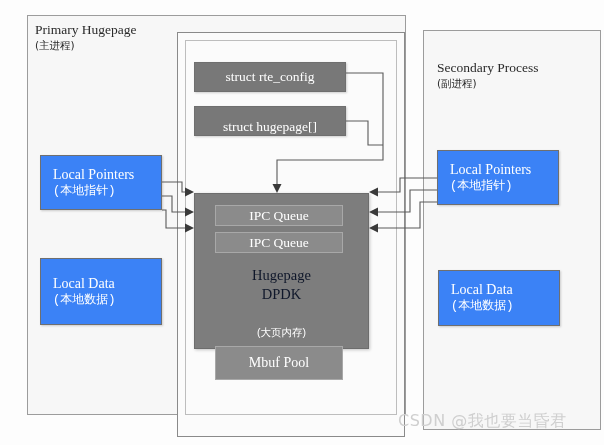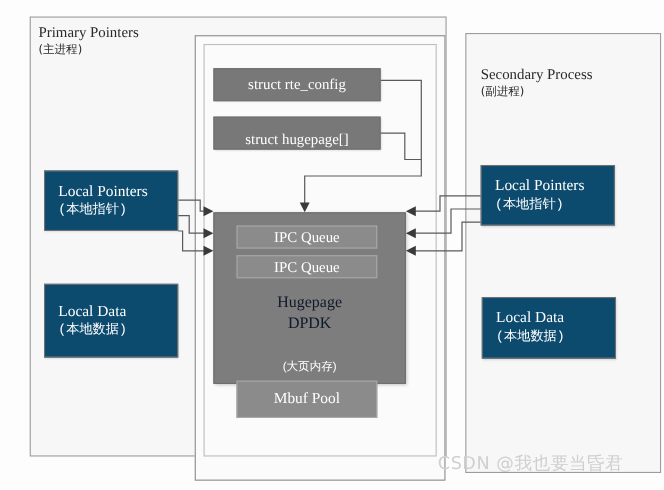--- a/index.html
+++ b/index.html
@@ -80,21 +80,21 @@
     background: #787878;
   }
   #struct-hugepage-block {
     left: 194px; top: 106px; width: 152px; height: 30px;
     align-items: center; justify-content: flex-end;
     background: #787878;
   }
   #struct-rte-config-block .en, #struct-hugepage-block .en { font-size: 13.5px; }
 
   
-  .local-block { padding-left: 12px; align-items: flex-start; background: #0c4a6e; }
+  .local-block { padding-left: 12px; align-items: flex-start; background: #3b82f6; }
   #primary-local-pointers-block   { left: 40px;  top: 155px; width: 122px; height: 55px; }
   #primary-local-data-block       { left: 40px;  top: 258px; width: 122px; height: 67px; }
   #secondary-local-pointers-block { left: 437px; top: 150px; width: 122px; height: 55px; }
   #secondary-local-data-block     { left: 438px; top: 270px; width: 122px; height: 56px; }
 
   
   #hugepage-memory-block {
     position: absolute;
     left: 194px; top: 193px; width: 175px; height: 156px;
     background: #7d7d7d;
@@ -171,21 +171,21 @@
 <div id="canvas">
 
   <div id="primary-process-box" class="proc-box"></div>
 
   <div id="secondary-process-box" class="proc-box"></div>
 
   <div id="shared-memory-box" class="proc-box"></div>
   <div id="shared-inner-box" class="proc-box"></div>
 
   <div id="primary-process-label" class="proc-label">
-    <span class="en">Primary Pointers</span>
+    <span class="en">Primary Hugepage</span>
     <span class="cn">(主进程)</span>
   </div>
 
   <div id="secondary-process-label" class="proc-label">
     <span class="en">Secondary Process</span>
     <span class="cn">(副进程)</span>
   </div>
 
   <div id="struct-rte-config-block" class="grey-block">
     <span class="en">struct rte_config</span>

